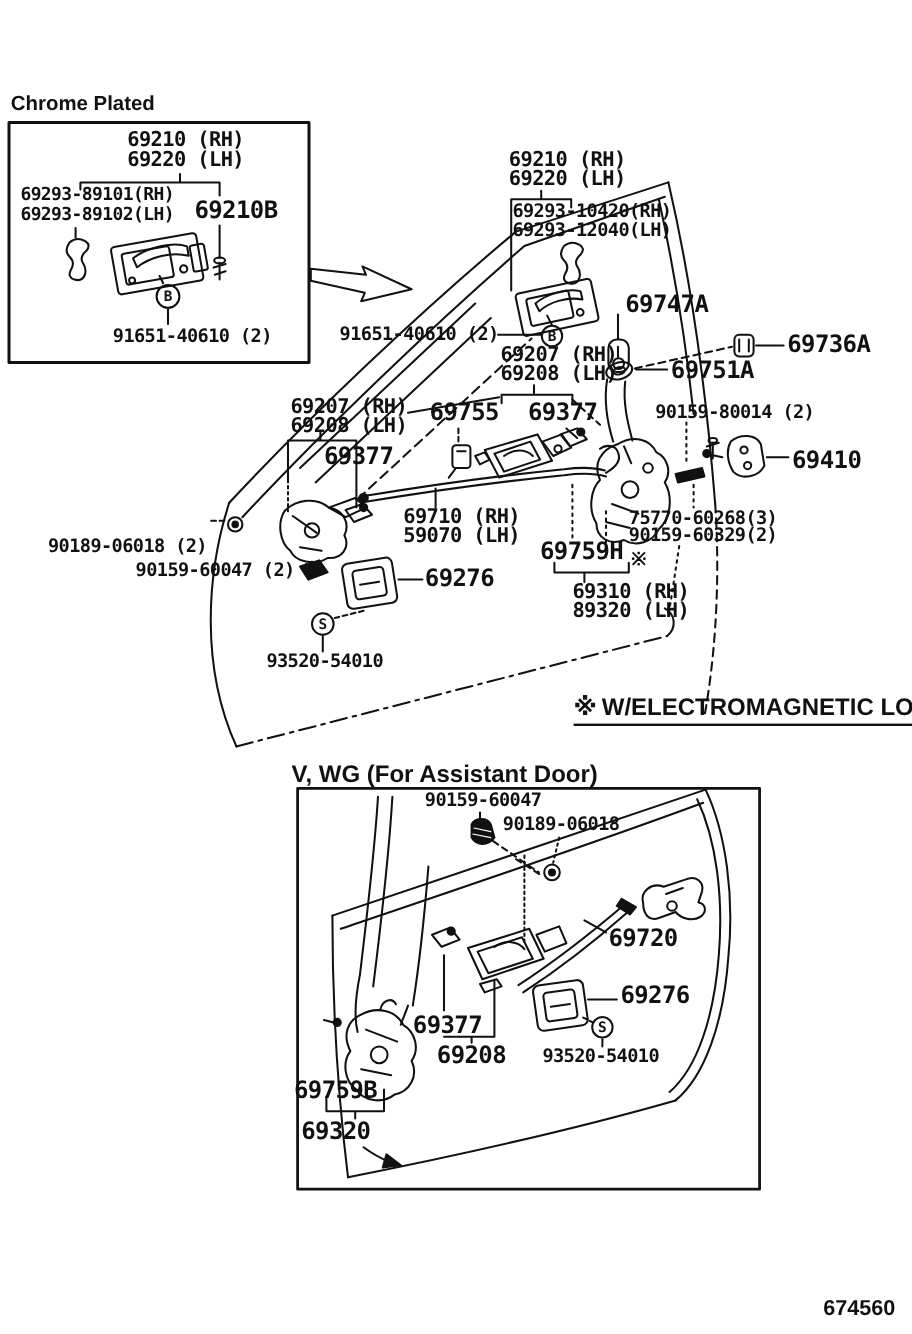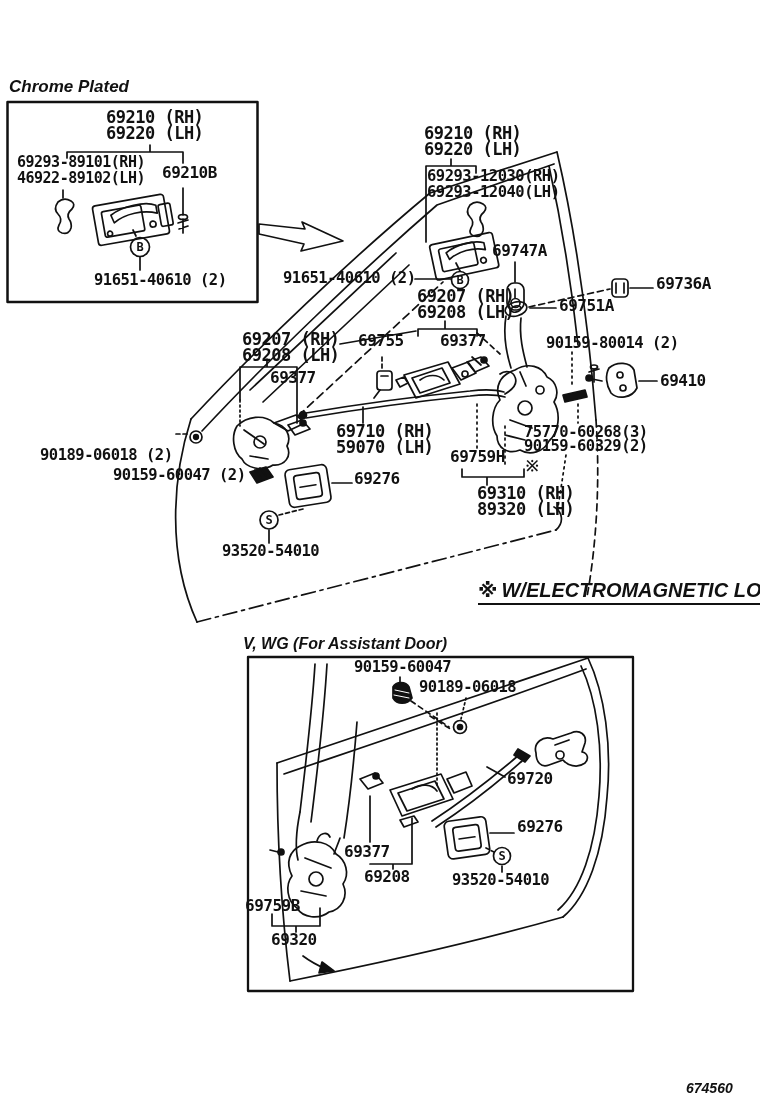--- a/index.html
+++ b/index.html
@@ -1,25 +1,25 @@
 <!DOCTYPE html>
 <html><head>
 <meta charset="utf-8">
 <style>
   html,body{margin:0;padding:0;background:#e8e8e8;}
   #stage{position:relative;width:760px;height:1112px;background:#ffffff;overflow:hidden;
          font-family:"DejaVu Sans Mono",monospace;color:#111;}
   #art{position:absolute;left:0;top:0;}
   .lbl{position:absolute;font-weight:bold;white-space:nowrap;line-height:1;color:#111;
        font-family:"DejaVu Sans Mono",monospace;letter-spacing:-0.5px;}
-  .lg{font-size:16px;}
+  .lg{font-size:20px;}
   .md{font-size:17px;}
   .sm{font-size:15.5px;}
   .xs{font-size:15px;}
-  .sans{font-family:"Liberation Sans","DejaVu Sans",sans-serif;letter-spacing:0;font-style:italic;}
+  .sans{font-family:"Liberation Sans","DejaVu Sans",sans-serif;letter-spacing:0;}
   .title{font-size:17px;font-weight:bold;}
   .underline{border-bottom:2.5px solid #111;padding-bottom:3px;}
   .note{font-size:20px;font-weight:bold;}
   .note .sym{font-size:20px;margin-right:4px;}
   .star{position:absolute;font-size:15px;font-weight:bold;}
   text.marker{font:bold 12px "DejaVu Sans Mono",monospace;text-anchor:middle;fill:#111;}
   svg *{vector-effect:non-scaling-stroke;}
 </style>
 </head>
 <body>
@@ -253,29 +253,29 @@
   <text class="marker" x="140" y="251" stroke="none" fill="#111">B</text>
   <text class="marker" x="460" y="284" stroke="none" fill="#111">B</text>
   <text class="marker" x="269" y="524" stroke="none" fill="#111">S</text>
   <text class="marker" x="502" y="860" stroke="none" fill="#111">S</text>
 </svg>
 
   <div class="lbl sans title" style="left:9px;top:78px">Chrome Plated</div>
   <div class="lbl md" style="left:106px;top:109px">69210 (RH)</div>
   <div class="lbl md" style="left:106px;top:125px">69220 (LH)</div>
   <div class="lbl xs" style="left:17px;top:155px">69293-89101(RH)</div>
-  <div class="lbl xs" style="left:17px;top:171px">46922-89102(LH)</div>
+  <div class="lbl xs" style="left:17px;top:171px">69293-89102(LH)</div>
   <div class="lbl lg" style="left:162px;top:165px">69210B</div>
   <div class="lbl sm" style="left:94px;top:273px">91651-40610 (2)</div>
 
   <div class="lbl md" style="left:424px;top:125px">69210 (RH)</div>
   <div class="lbl md" style="left:424px;top:141px">69220 (LH)</div>
-  <div class="lbl sm" style="left:427px;top:169px">69293-12030(RH)</div>
+  <div class="lbl sm" style="left:427px;top:169px">69293-10420(RH)</div>
   <div class="lbl sm" style="left:427px;top:185px">69293-12040(LH)</div>
-  <div class="lbl lg" style="left:492px;top:243px">69747A</div>
+  <div class="lbl lg" style="left:521px;top:243px">69747A</div>
   <div class="lbl sm" style="left:283px;top:271px">91651-40610 (2)</div>
   <div class="lbl lg" style="left:656px;top:276px">69736A</div>
   <div class="lbl md" style="left:417px;top:288px">69207 (RH)</div>
   <div class="lbl md" style="left:417px;top:304px">69208 (LH)</div>
   <div class="lbl lg" style="left:559px;top:298px">69751A</div>
   <div class="lbl md" style="left:242px;top:331px">69207 (RH)</div>
   <div class="lbl md" style="left:242px;top:347px">69208 (LH)</div>
   <div class="lbl lg" style="left:358px;top:333px">69755</div>
   <div class="lbl lg" style="left:440px;top:333px">69377</div>
   <div class="lbl sm" style="left:546px;top:336px">90159-80014 (2)</div>
@@ -291,26 +291,26 @@
   <div class="lbl sm" style="left:113px;top:468px">90159-60047 (2)</div>
   <div class="lbl lg" style="left:354px;top:471px">69276</div>
   <div class="lbl md" style="left:477px;top:485px">69310 (RH)</div>
   <div class="lbl md" style="left:477px;top:501px">89320 (LH)</div>
   <div class="lbl sm" style="left:222px;top:544px">93520-54010</div>
 
   <div class="lbl sans note underline" style="left:478px;top:580px">
     <span class="sym">※</span><span>W/ELECTROMAGNETIC LOCK</span>
   </div>
 
-  <div class="lbl sans" style="left:243px;top:636px;font-size:16px">V, WG (For Assistant Door)</div>
+  <div class="lbl sans" style="left:243px;top:636px;font-size:20px">V, WG (For Assistant Door)</div>
   <div class="lbl sm" style="left:354px;top:660px">90159-60047</div>
   <div class="lbl sm" style="left:419px;top:680px">90189-06018</div>
   <div class="lbl lg" style="left:507px;top:771px">69720</div>
   <div class="lbl lg" style="left:517px;top:819px">69276</div>
   <div class="lbl lg" style="left:344px;top:844px">69377</div>
   <div class="lbl lg" style="left:364px;top:869px">69208</div>
   <div class="lbl sm" style="left:452px;top:873px">93520-54010</div>
   <div class="lbl lg" style="left:245px;top:898px">69759B</div>
-  <div class="lbl lg" style="left:271px;top:932px">69320</div>
-
-  <div class="lbl sans" style="left:686px;top:1081px;font-size:14px">674560</div>
+  <div class="lbl lg" style="left:251px;top:932px">69320</div>
+
+  <div class="lbl sans" style="left:686px;top:1081px;font-size:18px">674560</div>
 
 </div>
 
 </body></html>

